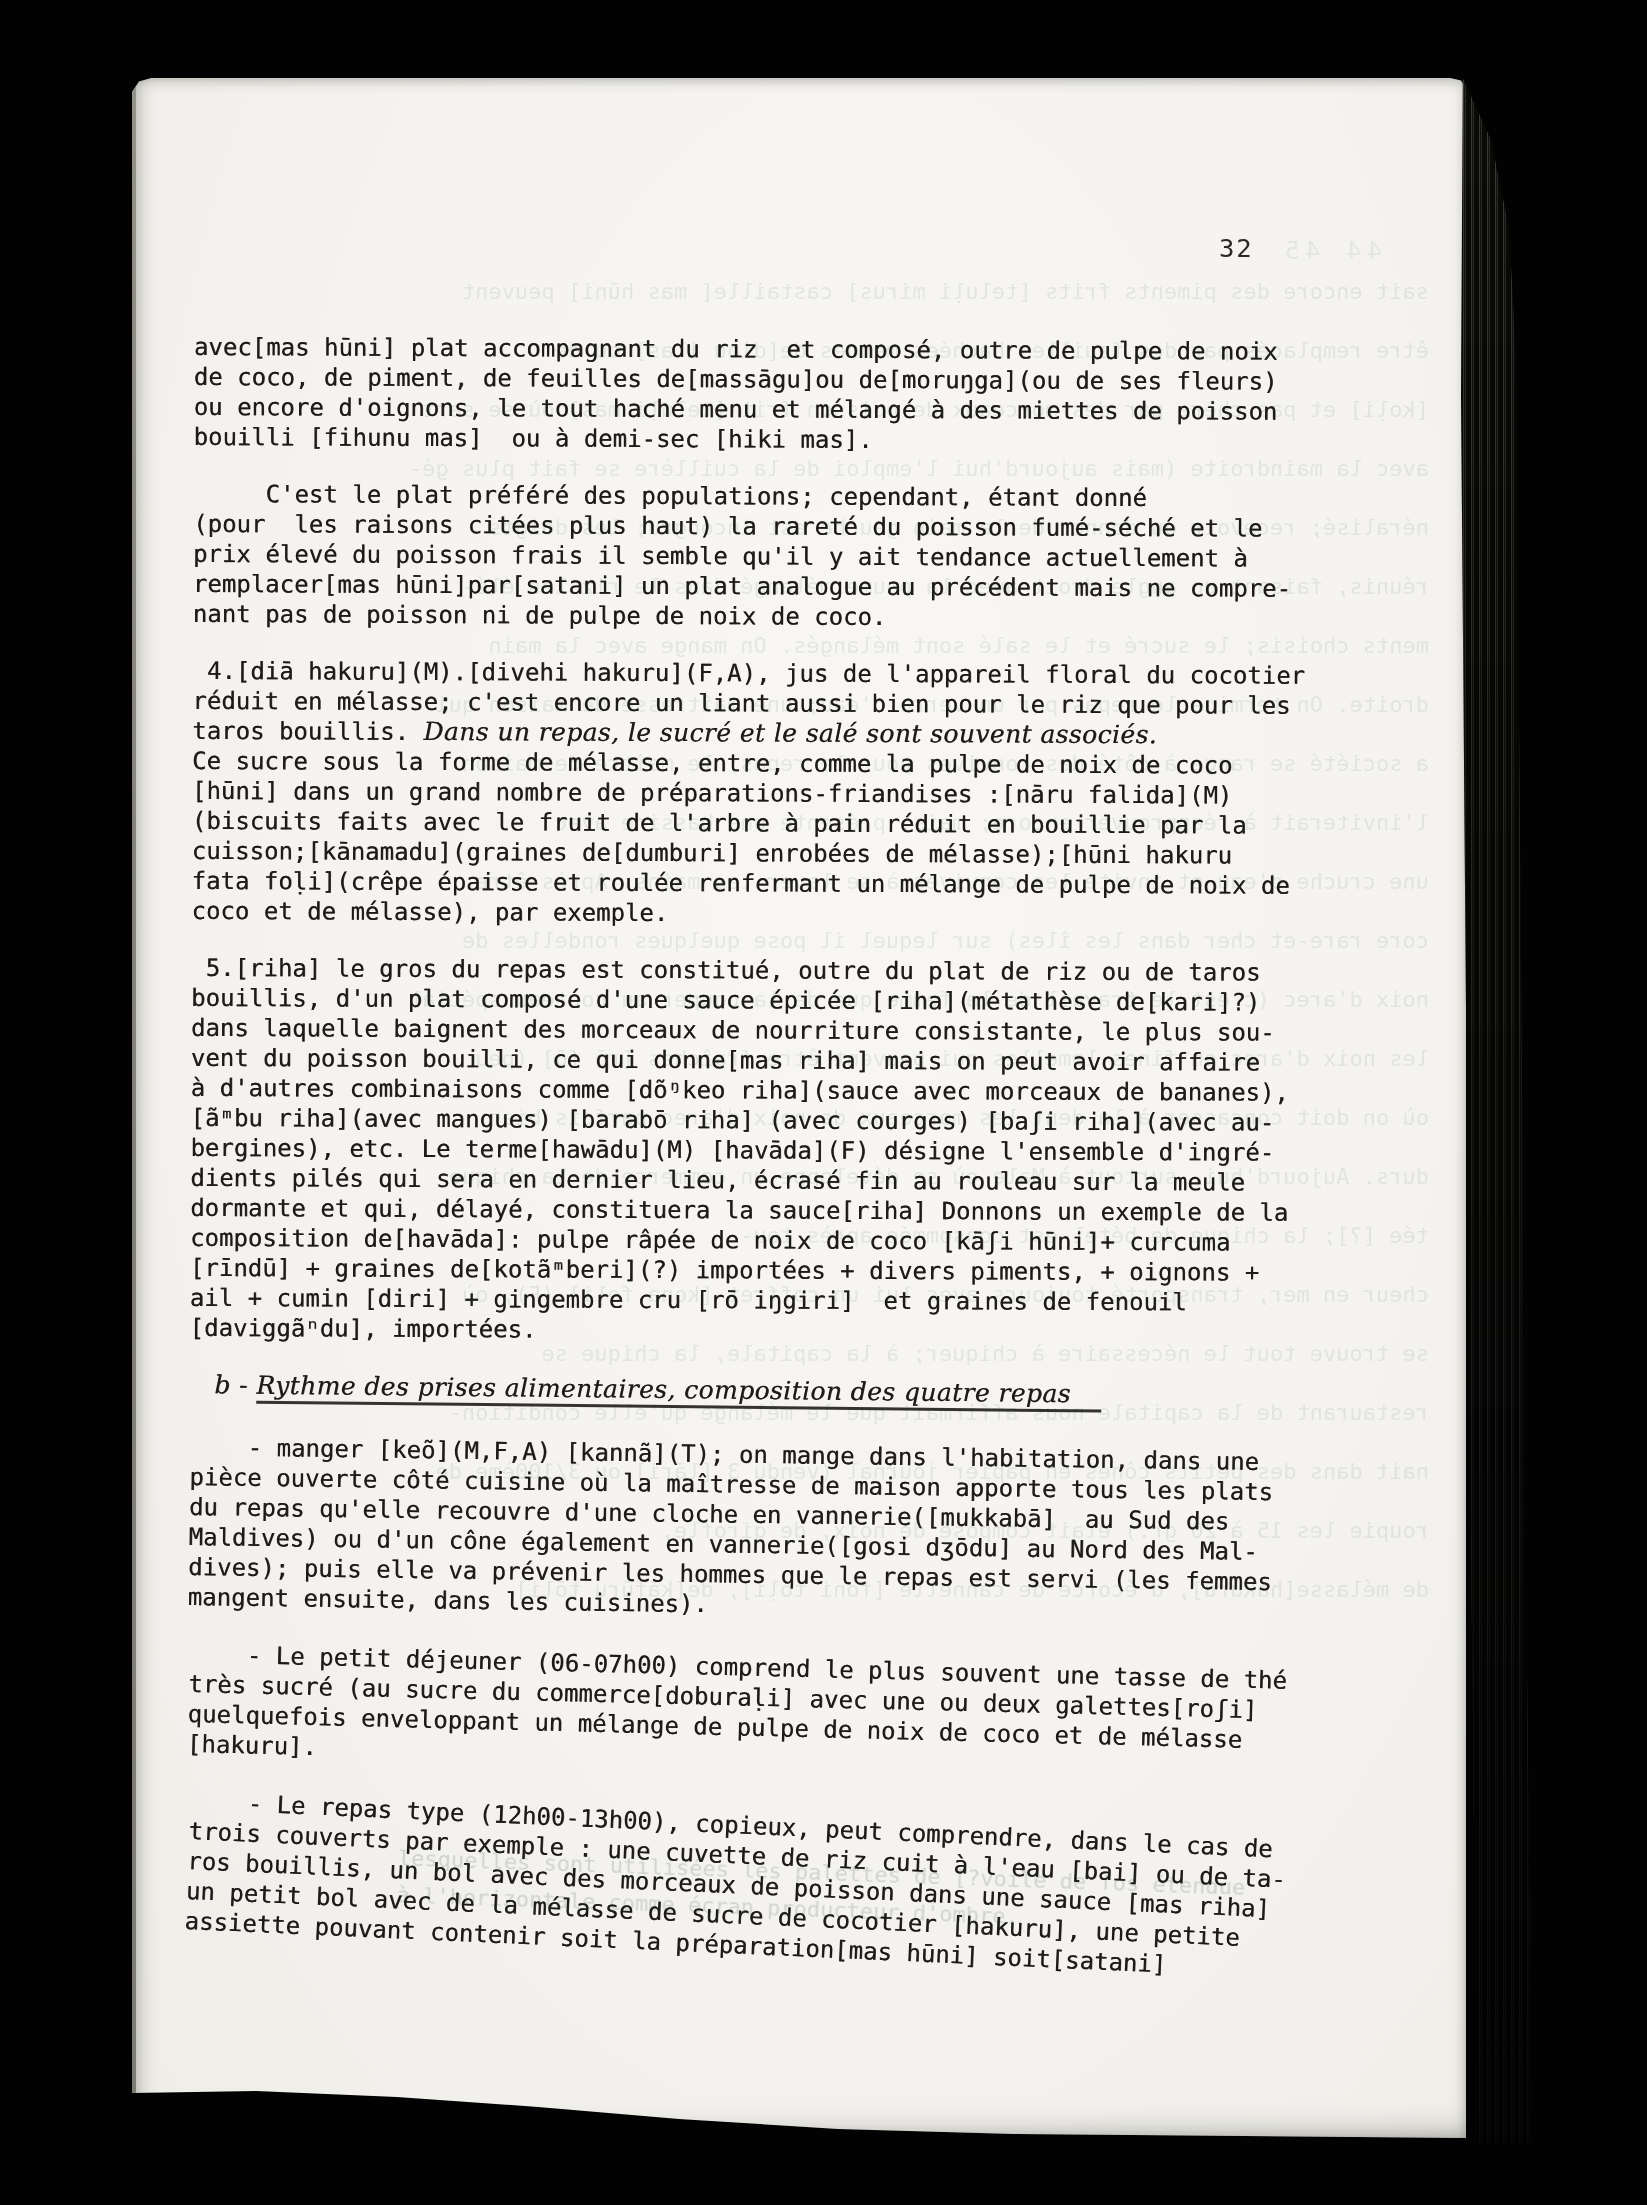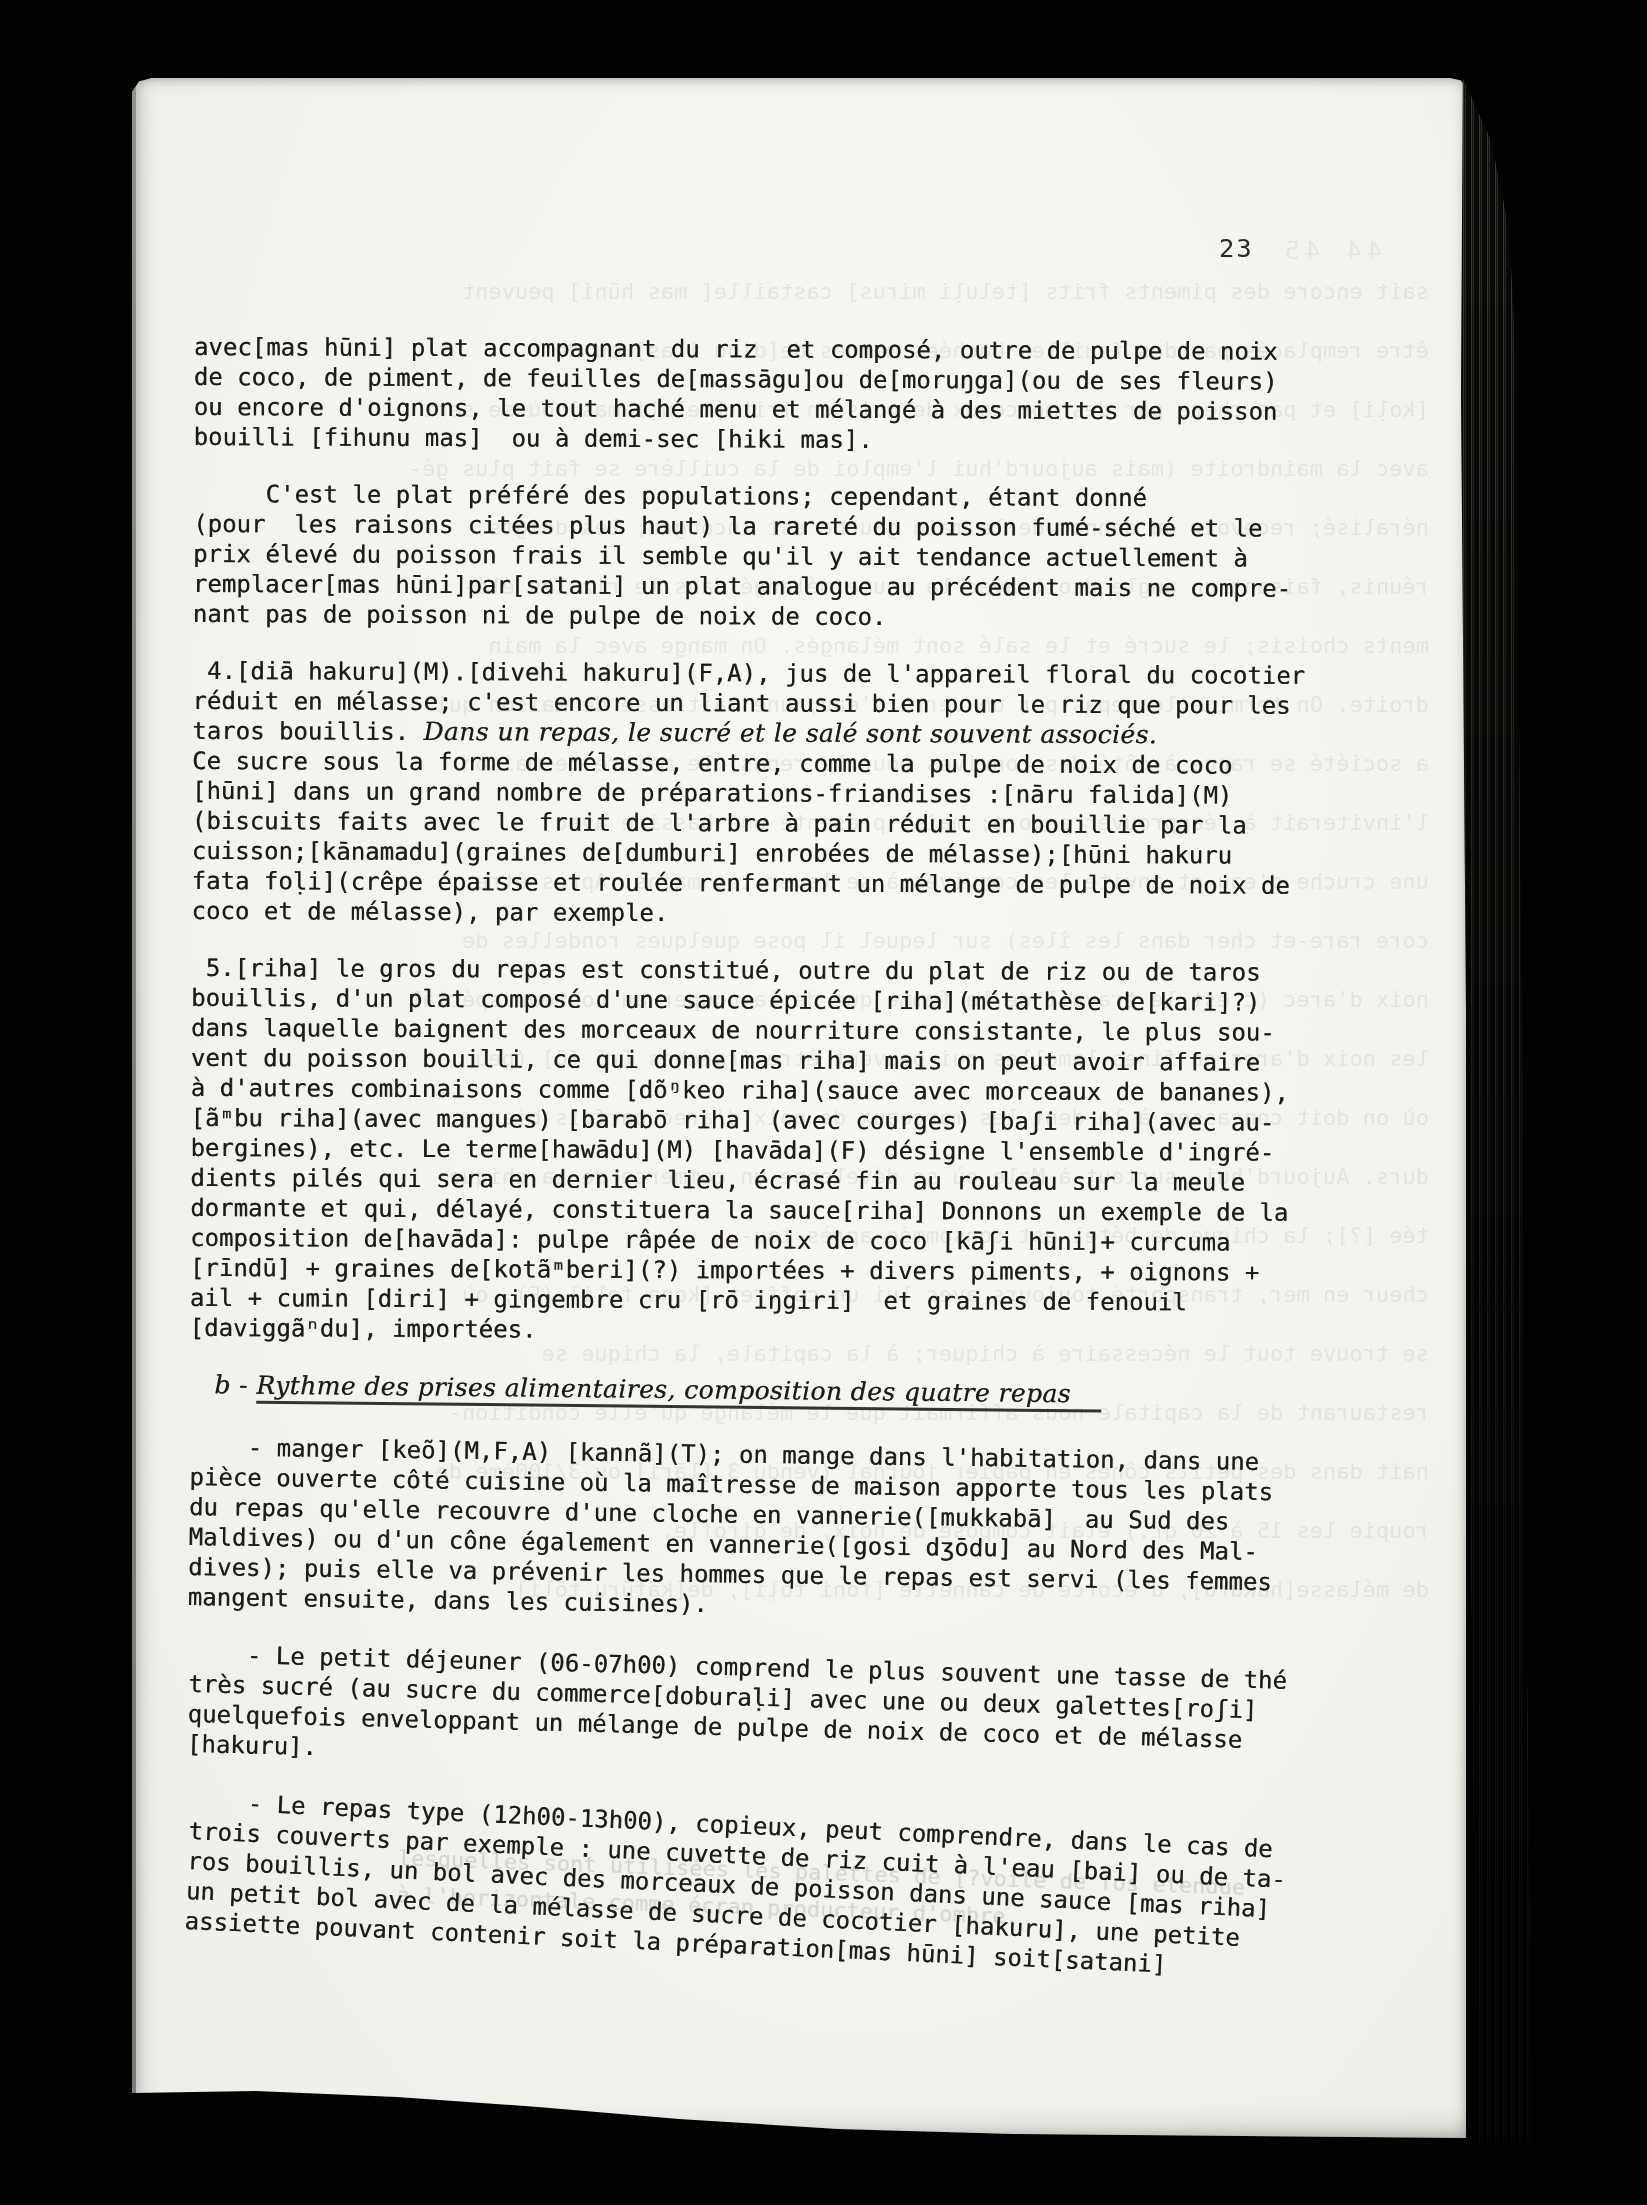--- a/index.html
+++ b/index.html
@@ -120,21 +120,21 @@
 cheur en mer, transporté toujours avec lui un coffret [kona feḷi] (F), où
 se trouve tout le nécessaire à chiquer; à la capitale, la chique se
 restaurant de la capitale nous affirmait que le mélange qu'elle condition-
 nait dans des petits cônes en papier journal (vendu 3 [lāri] ou 3/100ème de
 roupie les 15 à 20 gr.) était composé de noix, de girofle,
 de mélasse[hakuru], d'écorce de cannelle [foni tōḷi], de[kāfūru tōḷi]</div>
     <div class="bleed-forward">lesquelles sont utilisées les palettes de [?voile de fos étendue
 à l'horizontale comme écran producteur d'ombre.</div>
     <div class="ghost-page-number">44 45</div>
 
-    <div class="page-number">23</div>
+    <div class="page-number">32</div>
 
     <div class="text-block">
       <p><span>avec[mas hūni] plat accompagnant du riz  et composé, outre de pulpe de noix
 de coco, de piment, de feuilles de[massāgu]ou de[moruŋga](ou de ses fleurs)
 ou encore d'oignons, le tout haché menu et mélangé à des miettes de poisson
 bouilli [fihunu mas]  ou à demi-sec [hiki mas].</span></p>
       <p><span>     C'est le plat préféré des populations; cependant, étant donné
 (pour  les raisons citées plus haut) la rareté du poisson fumé-séché et le
 prix élevé du poisson frais il semble qu'il y ait tendance actuellement à
 remplacer[mas hūni]par[satani] un plat analogue au précédent mais ne compre-

